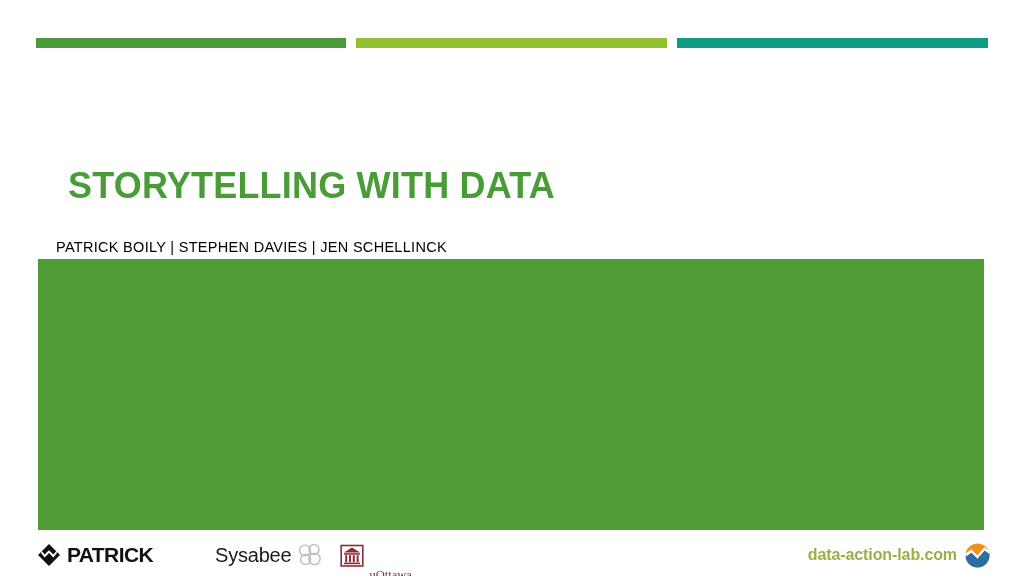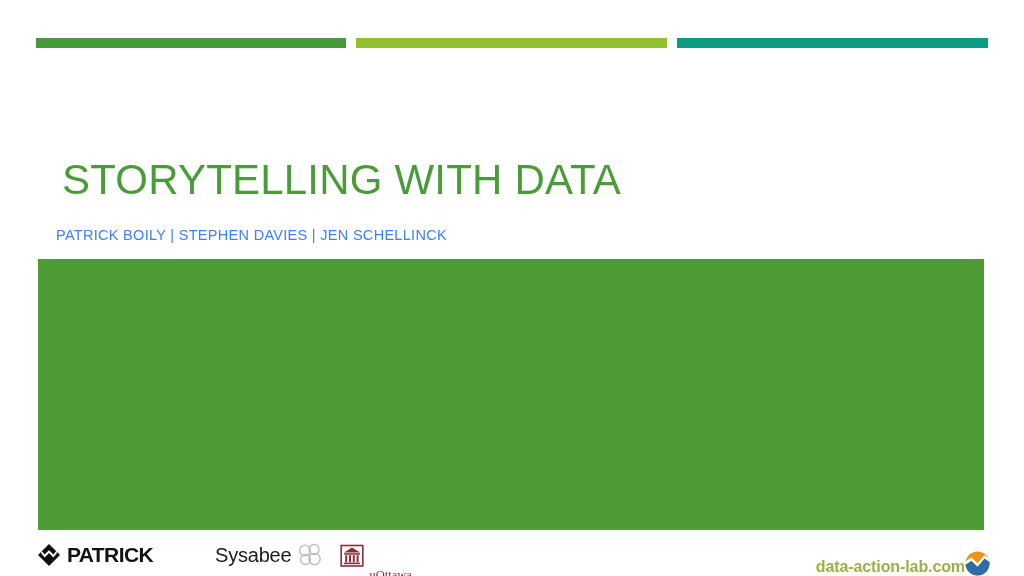--- a/index.html
+++ b/index.html
@@ -39,37 +39,37 @@
   .accent-bar.b3 { left: 677px; width: 311px; background: #0d9b83; }
 
   
   .title-block {
     position: absolute;
     left: 56px;
     top: 152px;
     width: 900px;
   }
   .slide-title {
-    margin: 6px;
-    font-size: 42px;
+    margin: 12px;
+    font-size: 36px;
     line-height: 44px;
-    font-weight: normal;
+    font-weight: bold;
     letter-spacing: 0.2px;
     color: #4a9c39;
     font-family: "Liberation Sans", sans-serif;
     white-space: nowrap;
   }
   .slide-subtitle {
     margin: 0;
     padding-top: 18px;
     font-size: 14.5px;
     line-height: 18px;
     font-weight: normal;
     letter-spacing: 0.3px;
-    color: #3b82f6;
+    color: #000000;
     font-family: "Liberation Sans", sans-serif;
     white-space: nowrap;
   }
 
   
   .content-panel {
     position: absolute;
     left: 38px;
     top: 259px;
     width: 946px;
@@ -93,21 +93,22 @@
     display: flex;
     align-items: center;
     gap: 18px;
   }
   .footer-right {
     position: absolute;
     right: 34px;
     top: 0;
     height: 42px;
     display: flex;
-    align-items: flex-end;
+    align-items: center;
+    gap: 8px;
   }
 
   .logo {
     display: flex;
     align-items: center;
     gap: 5px;
     height: 26px;
   }
 
   .logo-idlewyld-text {

